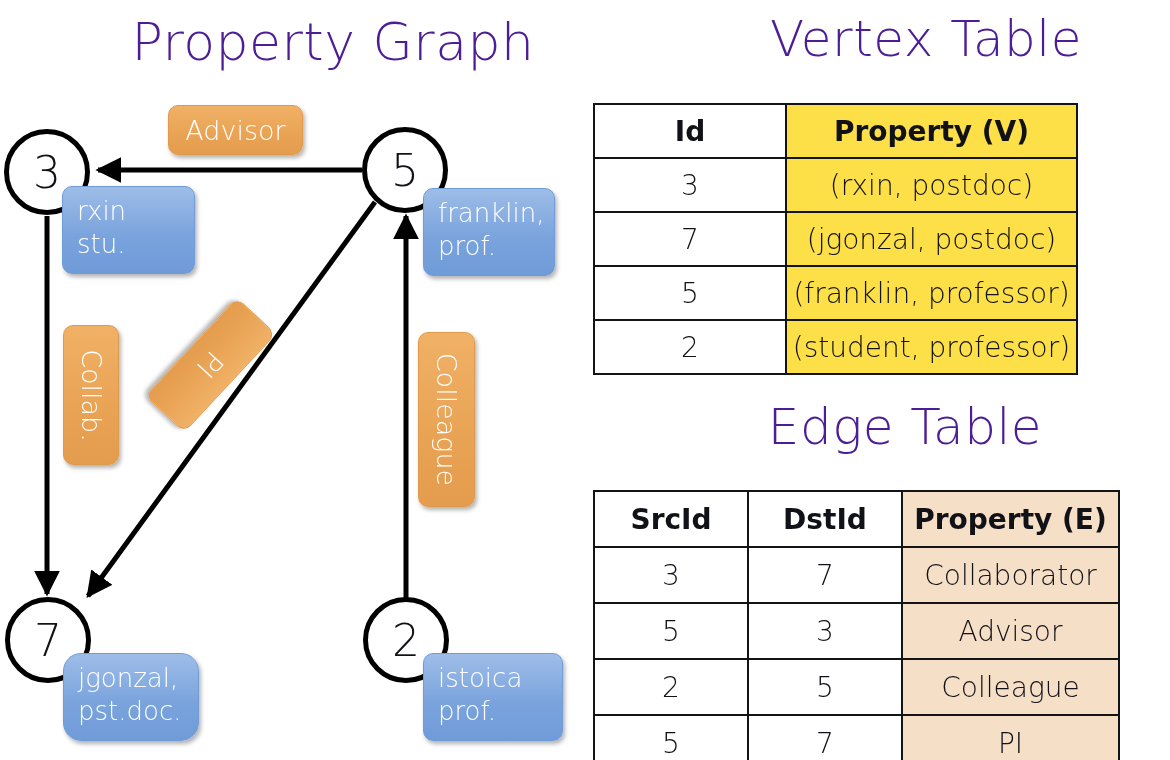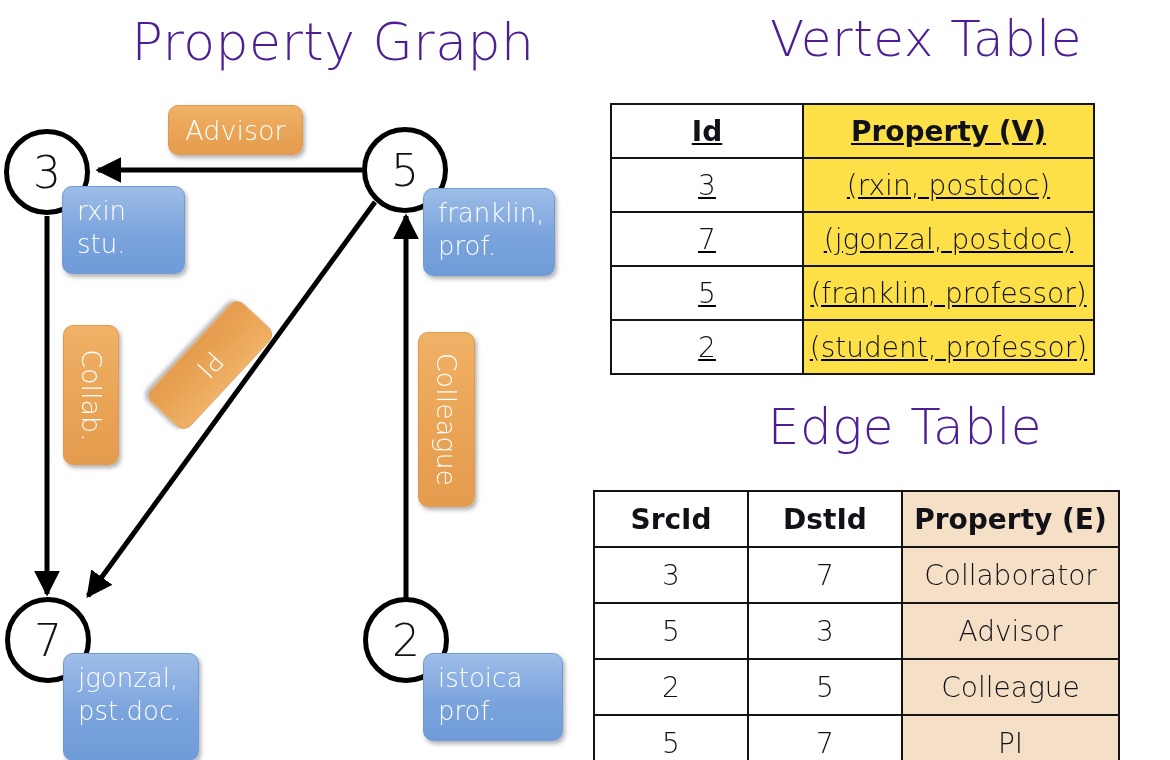--- a/index.html
+++ b/index.html
@@ -121,21 +121,21 @@
     font-weight: 300;
     padding: 0;
     color: #111118;
   }
   .data-table th {
     font-weight: 700;
     font-size: 28px;
   }
   .data-table td { font-size: 28px; }
 
-  #vertex-table { left: 610px; top: 103px; width: 485px; text-decoration: underline; }
+  #vertex-table { left: 593px; top: 103px; width: 485px; }
   #vertex-table th, #vertex-table td { height: 52px; }
   #vertex-table .col-id { width: 190px; background: #ffffff; }
   #vertex-table .col-prop { background: #fde047; }
 
   #edge-table { left: 593px; top: 490px; width: 527px; }
   #edge-table th, #edge-table td { height: 54px; }
   #edge-table .col-src, #edge-table .col-dst { width: 152px; background: #ffffff; }
   #edge-table .col-prop { background: #f5dfc6; }
 </style>
 </head>
@@ -161,29 +161,29 @@
     <line x1="375" y1="202" x2="88" y2="596" stroke="#000000" stroke-width="5" marker-end="url(#arrowhead)"></line>
 
     <line x1="406" y1="598" x2="406" y2="216" stroke="#000000" stroke-width="5" marker-end="url(#arrowhead)"></line>
   </svg>
 
   <div class="node-circle" style="left:4px;  top:129px;">3</div>
   <div class="node-circle" style="left:362px; top:127px;">5</div>
   <div class="node-circle" style="left:5px;  top:597px;">7</div>
   <div class="node-circle" style="left:363px; top:597px;">2</div>
 
-  <div class="prop-box" style="left:62px; top:186px; width:123px; height:88px;">
+  <div class="prop-box" style="left:62px; top:186px; width:133px; height:88px;">
     <div>rxin</div>
     <div>stu.</div>
   </div>
   <div class="prop-box" style="left:423px; top:188px; width:132px; height:88px;">
     <div>franklin,</div>
     <div>prof.</div>
   </div>
-  <div class="prop-box" style="left:63px; top:653px; width:136px; height:108px;">
+  <div class="prop-box" style="left:63px; top:653px; width:136px; height:88px;border-radius:18px;">
     <div>jgonzal,</div>
     <div>pst.doc.</div>
   </div>
   <div class="prop-box" style="left:423px; top:653px; width:140px; height:88px;">
     <div>istoica</div>
     <div>prof.</div>
   </div>
 
   <div class="edge-label" style="left:168px; top:105px; width:135px; height:50px;">Advisor</div>
 

